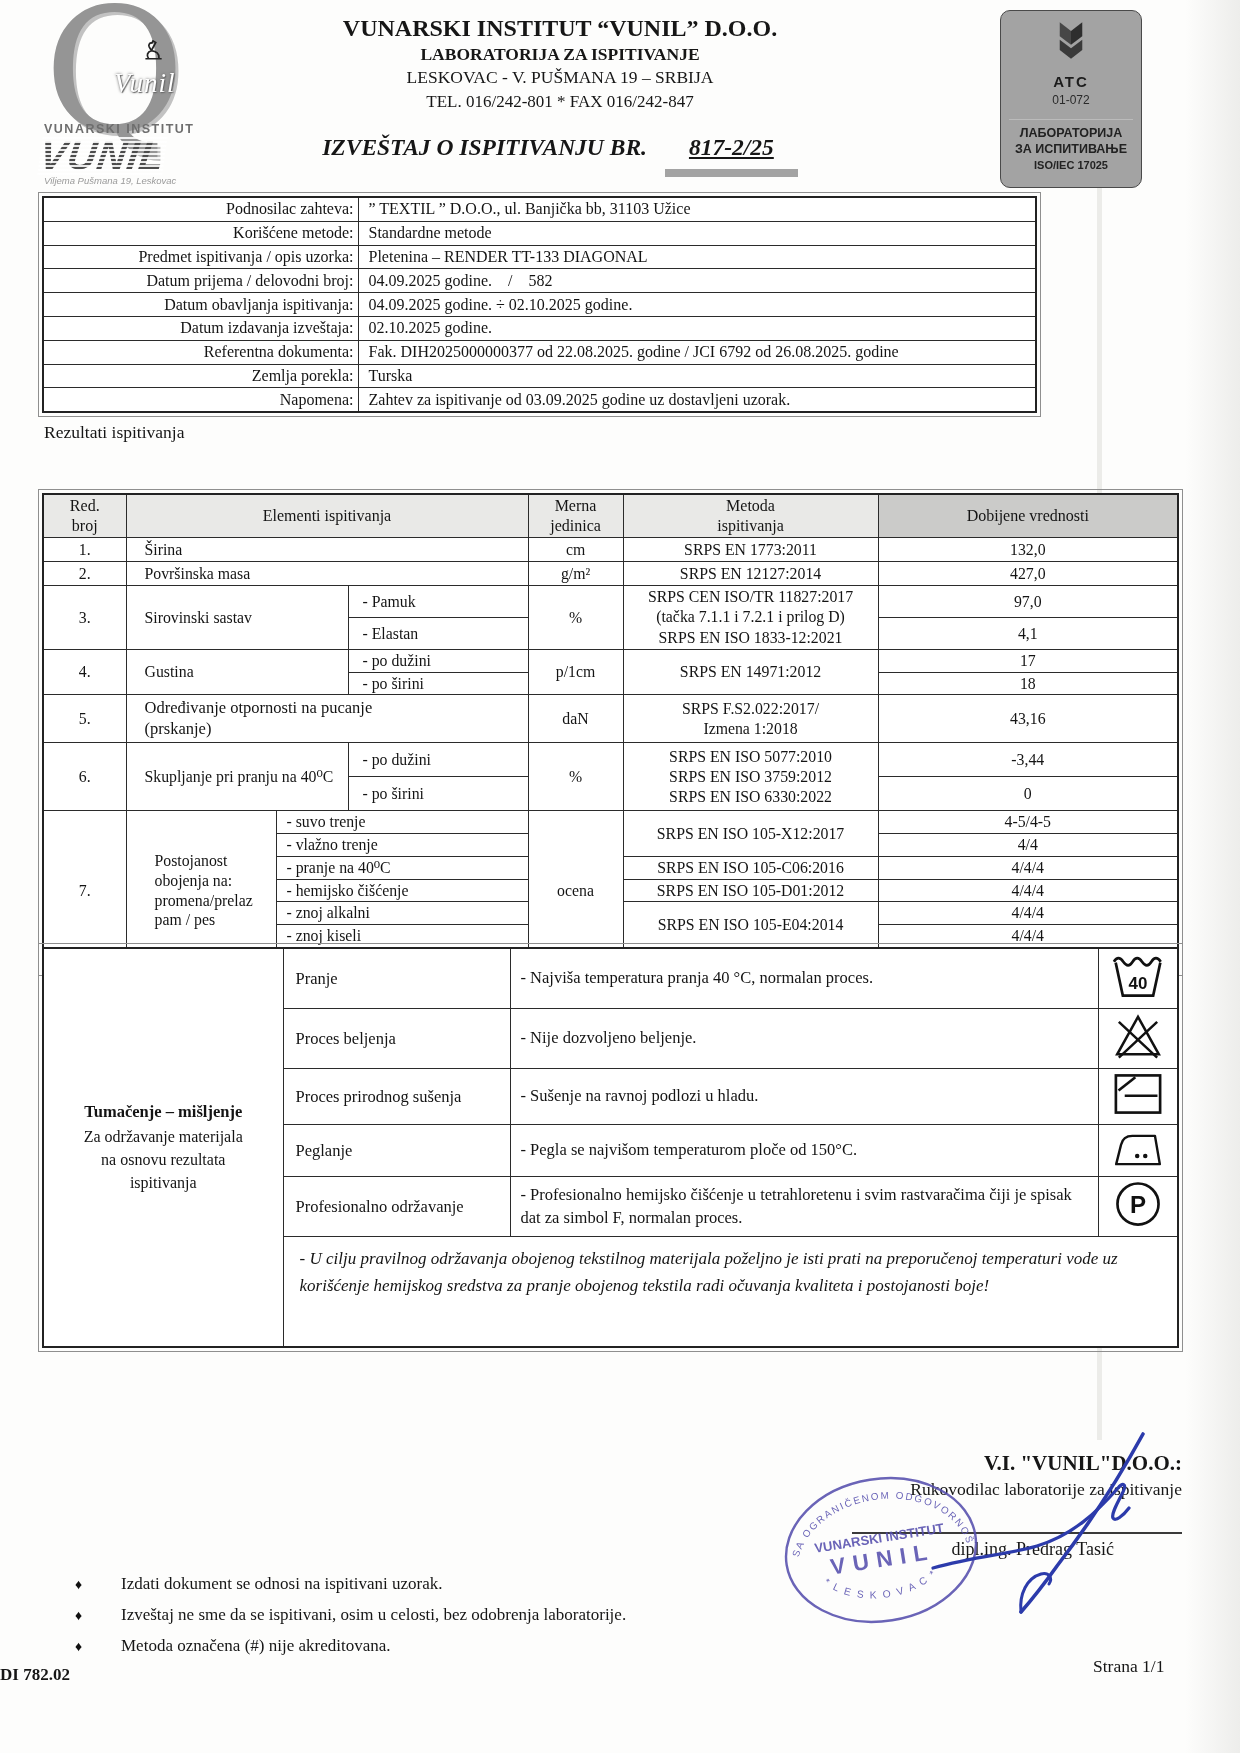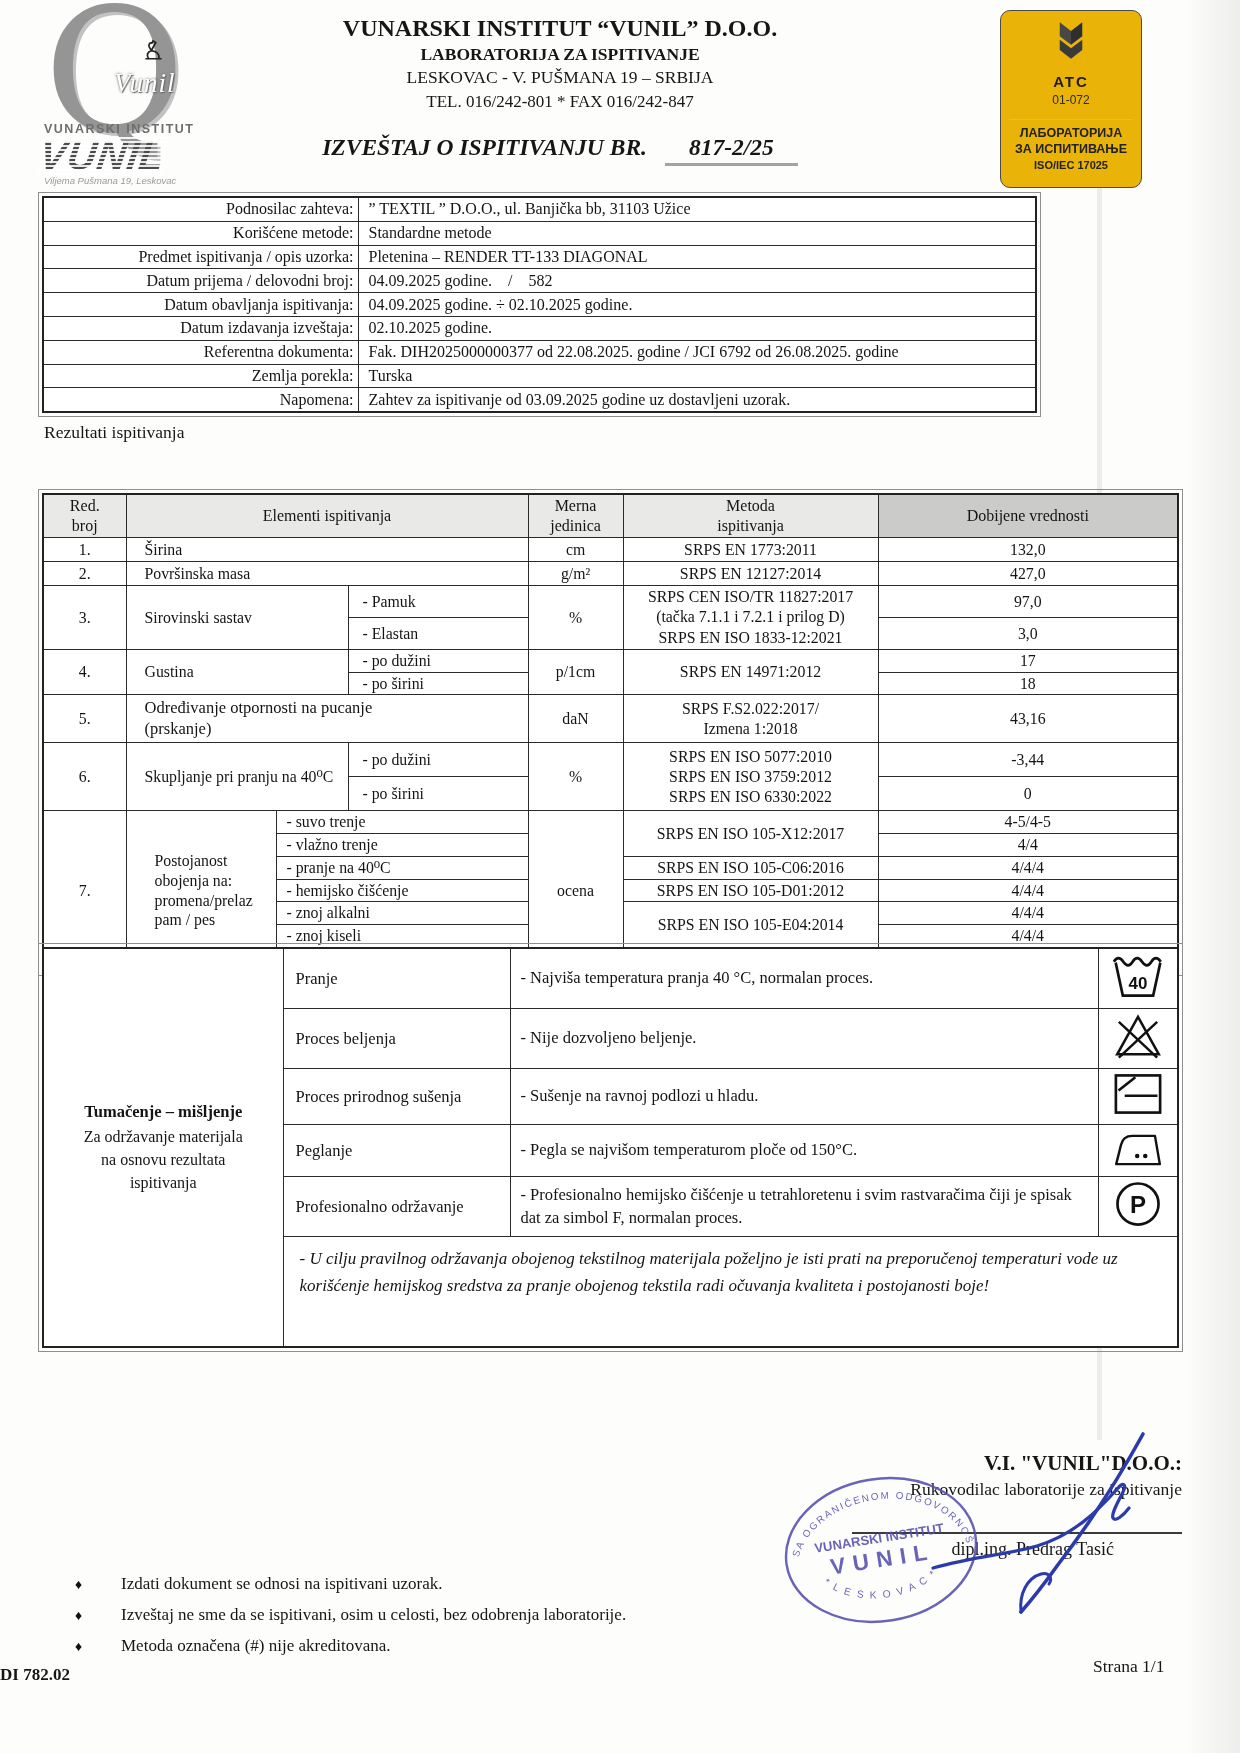--- a/index.html
+++ b/index.html
@@ -24,25 +24,25 @@
         background:repeating-linear-gradient(180deg,rgba(255,255,255,0) 0 2px,rgba(255,255,255,.88) 2px 4px);}
   .logo-address{position:absolute;left:8px;top:172px;font:italic 400 9.5px/1 "Liberation Sans",sans-serif;color:#9a9a9a;}
 
   .head-center{position:absolute;left:250px;top:14px;width:620px;text-align:center;}
   .inst-name{font:700 24px/1.2 "Liberation Serif",serif;}
   .lab-line{font:700 17.5px/1.35 "Liberation Serif",serif;}
   .addr-line{font:400 17.5px/1.35 "Liberation Serif",serif;}
   .tel-line{font:400 17px/1.4 "Liberation Serif",serif;text-align:center;}
   .report-line{position:absolute;left:200px;top:133px;width:720px;text-align:center;white-space:nowrap;}
   .report-title{font:italic 700 23.5px/1.2 "Liberation Serif",serif;}
-  .report-number{font:italic 700 23.5px/1.2 "Liberation Serif",serif;border-bottom:3px solid #a3a3a3;
-        padding:0 24px 2px 24px;margin-left:14px;display:inline-block;}
+  .report-number{font:italic 700 23.5px/1.2 "Liberation Serif",serif;border-bottom:8px solid #a3a3a3;
+        padding:0 24px 8px 24px;margin-left:14px;display:inline-block;text-decoration:underline;}
 
   .badge{position:absolute;left:1000px;top:10px;width:140px;height:176px;border:1.6px solid #4a4a4a;
-        border-radius:10px;background:#eab308;text-align:center;}
+        border-radius:10px;background:#a3a3a3;text-align:center;}
   .badge-logo{margin-top:8px;}
   .badge-name{font:700 15px/1.2 "Liberation Sans",sans-serif;letter-spacing:2px;color:#1c1c1c;}
   .badge-code{font:400 12px/1.5 "Liberation Sans",sans-serif;color:#2a2a2a;}
   .badge-bottom{margin-top:10px;padding-top:6px;border-top:1px solid #bbb;margin-left:8px;margin-right:8px;}
   .badge-l1,.badge-l2{font:700 12.5px/1.25 "Liberation Sans",sans-serif;color:#222;}
   .badge-std{font:700 11px/1.6 "Liberation Sans",sans-serif;color:#222;}
 
   
   table.doc{border-collapse:collapse;table-layout:fixed;background:#fff;
         outline:1.5px solid #8f8f8f;outline-offset:3px;}
@@ -237,21 +237,21 @@
       <td rowspan="2">%</td>
       <td rowspan="2" class="meth">
         <div>SRPS CEN ISO/TR 11827:2017</div>
             <div>(tačka 7.1.1 i 7.2.1 i prilog D)</div>
             <div>SRPS EN ISO 1833-12:2021</div>
       </td>
       <td>97,0</td>
     </tr>
     <tr style="height:32px">
       <td class="sub">- Elastan</td>
-      <td>3,0</td>
+      <td>4,1</td>
     </tr>
     <tr style="height:22px">
       <td rowspan="2">4.</td>
       <td colspan="2" rowspan="2" class="name">Gustina</td>
       <td class="sub">- po dužini</td>
       <td rowspan="2">p/1cm</td>
       <td rowspan="2">SRPS EN 14971:2012</td>
       <td>17</td>
     </tr>
     <tr style="height:22px">

